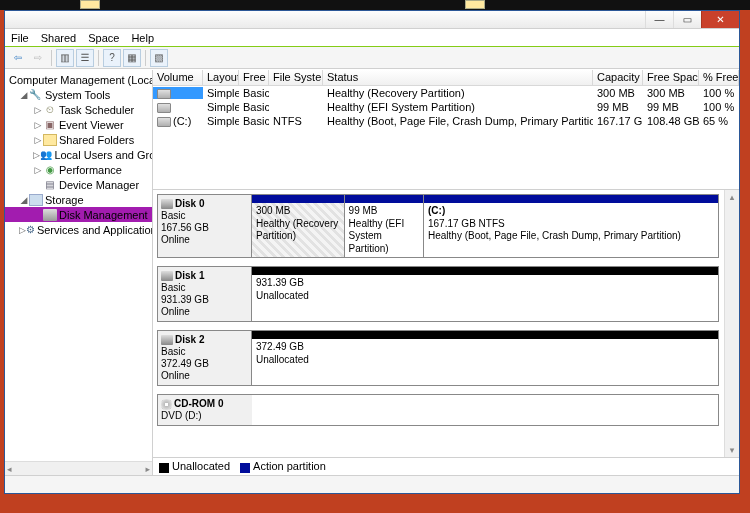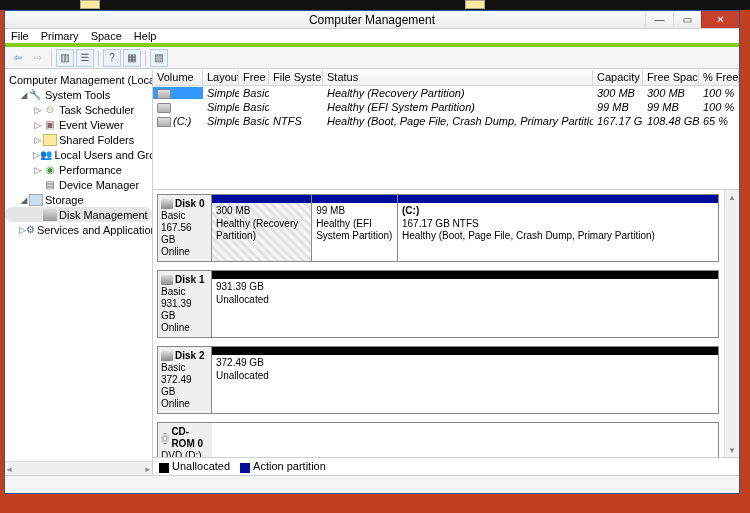--- a/index.html
+++ b/index.html
@@ -64,21 +64,21 @@
   }
   .win-btn.close { background: #c9412b; color:#fff; width:38px; border-left:1px solid #ab3620;}
   .win-btn.min,.win-btn.max{ border-left:1px solid #ddd;}
   .menubar {
     height: 18px;
     display: flex;
     align-items: center;
     padding: 0 6px;
     gap: 12px;
     background:#fff;
-    border-bottom:4px solid #84cc16;
+    border-bottom:1px solid #84cc16;
   }
   .menubar span { cursor: default; }
   .toolbar {
     height: 22px;
     display: flex;
     align-items: center;
     padding: 0 4px;
     gap: 2px;
     background:#f5f5f5;
     border-bottom:1px solid #d0d0d0;
@@ -108,21 +108,21 @@
   }
   .tree .scroll-h{position:absolute;bottom:0;left:0;right:0;height:14px;background:#f0f0f0;border-top:1px solid #ddd;display:flex;align-items:center;justify-content:space-between;padding:0 2px;color:#888;font-size:9px}
   .tree-inner{padding:2px 0}
   .tree-row {
     display: flex;
     align-items: center;
     height: 15px;
     white-space: nowrap;
     padding-left: 2px;
   }
-  .tree-row.sel2 { background:#e5e5e5;border-radius:7px; }
+  .tree-row.sel2 { background:#a21caf; }
   .exp { width:10px; text-align:center; color:#666; font-size:9px }
   .ticon { width:14px; height:12px; margin-right:2px; display:inline-flex; align-items:center; justify-content:center; font-size:10px;}
   .ticon.console{ background:linear-gradient(#8bb,#577);border-radius:1px; }
   .ticon.wrench{ color:#666 }
   .ticon.folder{ background:#ffe9a0;border:1px solid #d4b860; }
   .ticon.users{ color:#447 }
   .ticon.perf{ color:#494 }
   .ticon.dev{ color:#667 }
   .ticon.store{ background:#cde;border:1px solid #9ac }
   .ticon.disk{ background:linear-gradient(#ddd,#999);border-radius:1px }
@@ -153,21 +153,20 @@
     font-size: 11px;
     color:#000;
     background:linear-gradient(#fff,#f0f0f0);
     overflow:hidden;
     white-space:nowrap;
   }
   .vol-row {
     display: flex;
     height: 14px;
     align-items:center;
-    font-style:italic;
   }
   .vol-row.sel .vc:first-child{ background:#3399ff; }
   .vc {
     padding: 0 4px;
     overflow: hidden;
     white-space: nowrap;
     font-size:11px;
   }
   .vc .drv-icon{display:inline-block;width:14px;height:10px;background:linear-gradient(#e0e0e0,#b0b0b0);border:1px solid #888;border-radius:1px;margin-right:2px;vertical-align:middle}
 
@@ -180,21 +179,21 @@
   }
   .graphical .scroll-v{position:absolute;right:0;top:0;bottom:0;width:15px;background:#f0f0f0;border-left:1px solid #ddd;display:flex;flex-direction:column;justify-content:space-between;align-items:center;color:#888;font-size:9px;padding:2px 0}
   .disk-block {
     display: flex;
     border: 1px solid #888;
     margin-bottom: 8px;
     margin-right:16px;
     min-height: 56px;
   }
   .disk-info {
-    width: 54px;
+    width: 94px;
     padding: 3px;
     border-right: 1px solid #888;
     background:#f0f0f0;
     font-size:10px;
     line-height:1.2;
   }
   .disk-info .dtitle{font-weight:bold;display:flex;align-items:center;gap:2px}
   .disk-info .dicon{display:inline-block;width:12px;height:10px;background:linear-gradient(#ddd,#888);border-radius:1px}
   .disk-info .cdicon{display:inline-block;width:11px;height:11px;background:radial-gradient(circle,#fff 20%,#bbb 22%,#ddd 70%,#999 72%);border-radius:50%}
   .part-area { flex:1; display:flex; }
@@ -250,31 +249,30 @@
 <body>
 
 <div class="taskbar-top">
   <span class="folder-icon1"></span>
   <span class="folder-icon2"></span>
 </div>
 
 <div class="window">
 
   <div class="titlebar">
-    <span class="title">Computer Management</span>
     <div class="win-btns">
       <div class="win-btn min">—</div>
       <div class="win-btn max">▭</div>
       <div class="win-btn close">✕</div>
     </div>
   </div>
 
   <div class="menubar">
     <span>File</span>
-    <span>Primary</span>
+    <span>Shared</span>
     <span>Space</span>
     <span>Help</span>
   </div>
 
   <div class="toolbar">
     <div class="tb-btn" style="color:#3a7fc4">⇦</div>
     <div class="tb-btn" style="color:#bbb">⇨</div>
     <div class="tb-sep"></div>
     <div class="tb-btn box">▥</div>
     <div class="tb-btn box">☰</div>

